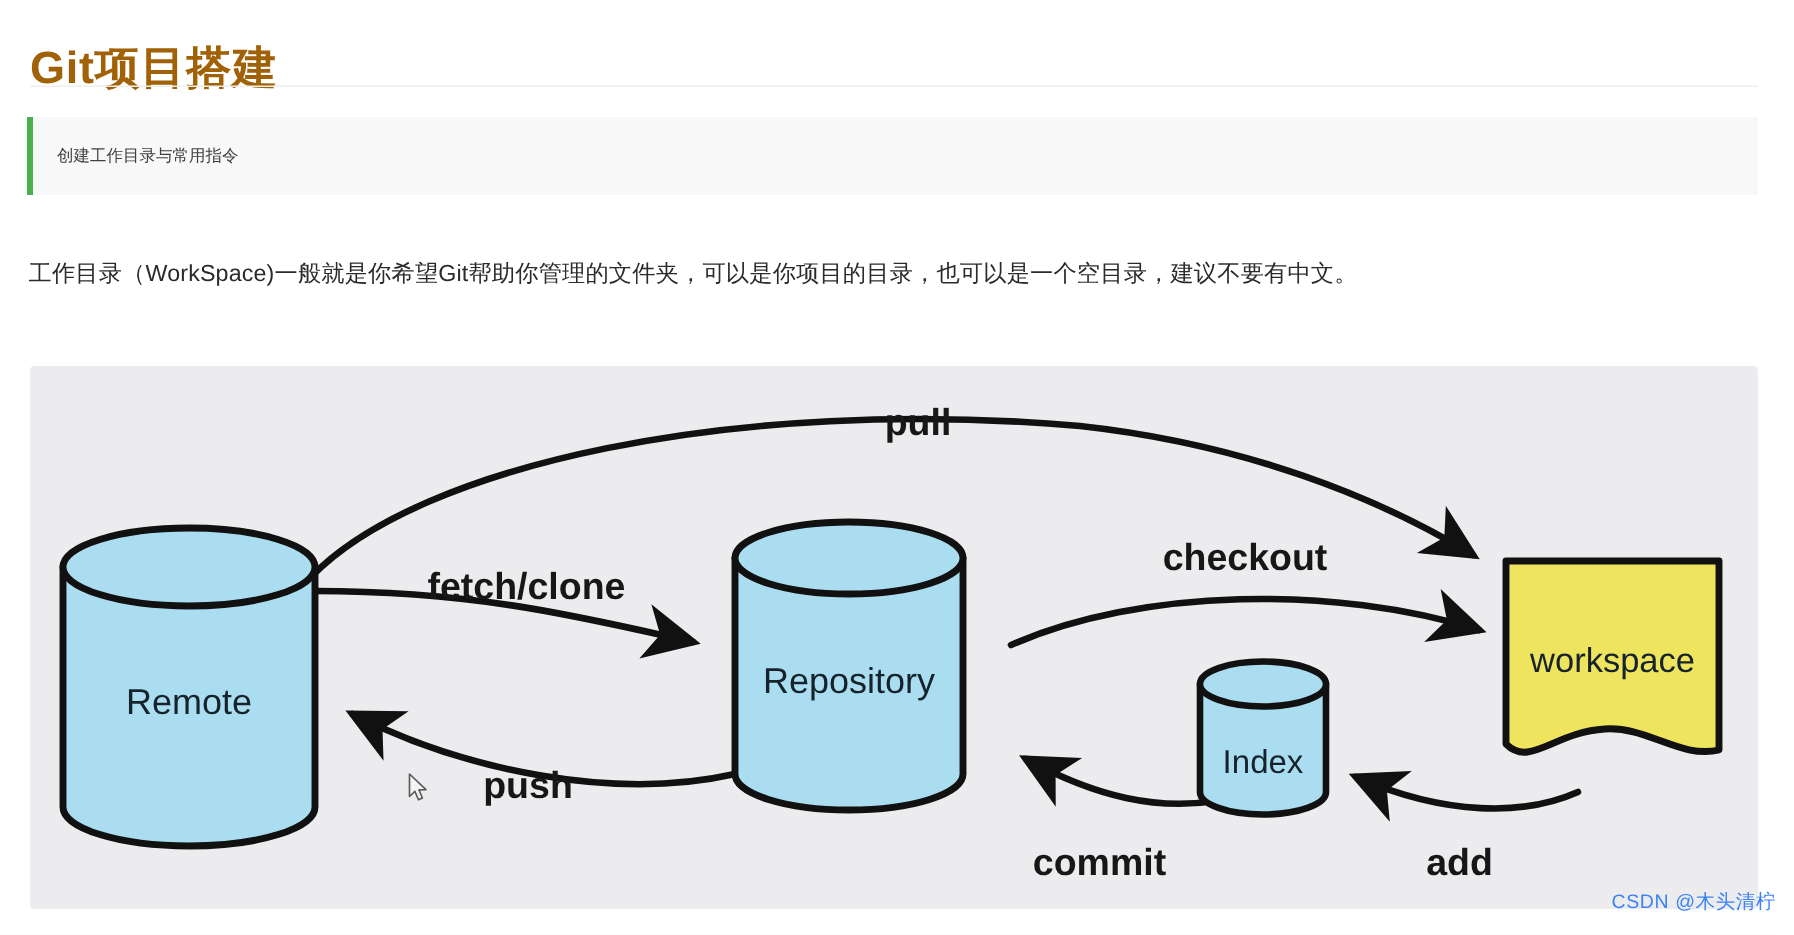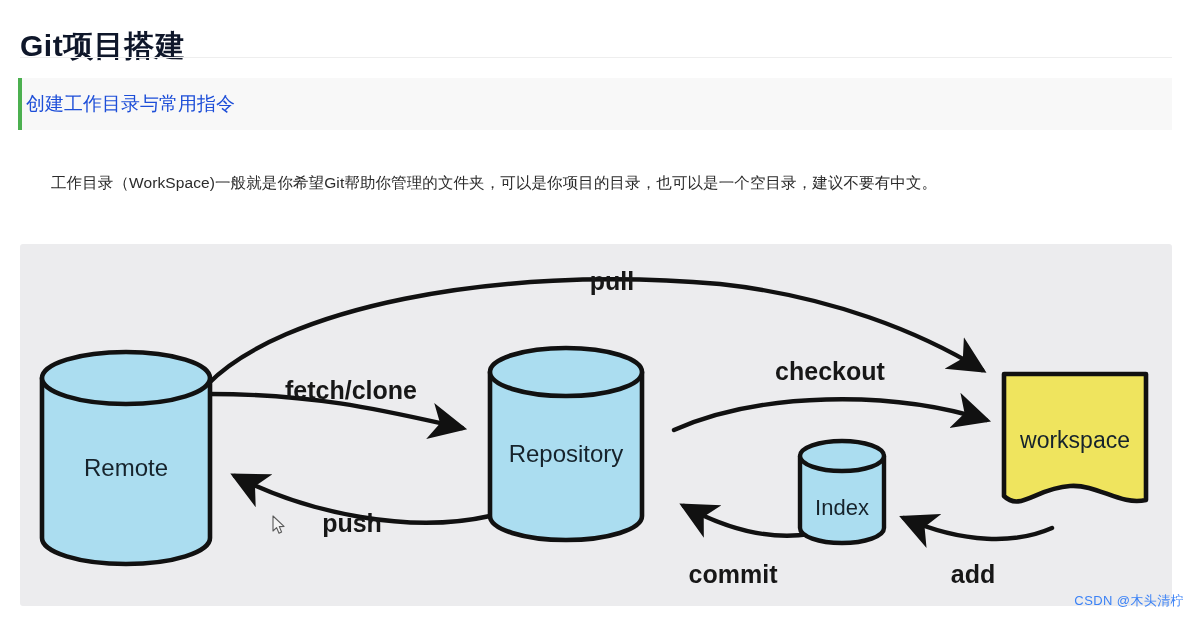--- a/index.html
+++ b/index.html
@@ -19,21 +19,21 @@
     background: #ffffff;
   }
 
   
   .page-title {
     position: absolute;
     left: 20px;
     top: 4px;
     font-size: 30px;
     font-weight: bold;
-    color: #0f172a;
+    color: #a16207;
     letter-spacing: 0.5px;
     line-height: 44px;
     white-space: nowrap;
   }
   .title-rule {
     position: absolute;
     left: 20px;
     top: 57px;
     width: 1152px;
     height: 1px;
@@ -46,37 +46,36 @@
     left: 18px;
     top: 78px;
     width: 1154px;
     height: 52px;
     background: #f8f8f8;
     border-left: 4px solid #4cb050;
     display: flex;
     align-items: center;
   }
   .quote-text {
-    padding-left: 4px;
-    font-size: 19px;
-    color: #1d4ed8;
+    padding-left: 16px;
+    font-size: 11px;
+    color: #404040;
     line-height: 22px;
     white-space: nowrap;
   }
 
   
   .para {
     position: absolute;
     left: 19px;
     font-size: 15.5px;
     color: #2b2b2b;
     line-height: 24px;
     white-space: nowrap;
     letter-spacing: 0.1px;
-    margin-left: 32px;
   }
   .para-1 { top: 155px; }
   .para-2 { top: 202px; }
 
   
   .diagram-panel {
     position: absolute;
     left: 20px;
     top: 244px;
     width: 1152px;

